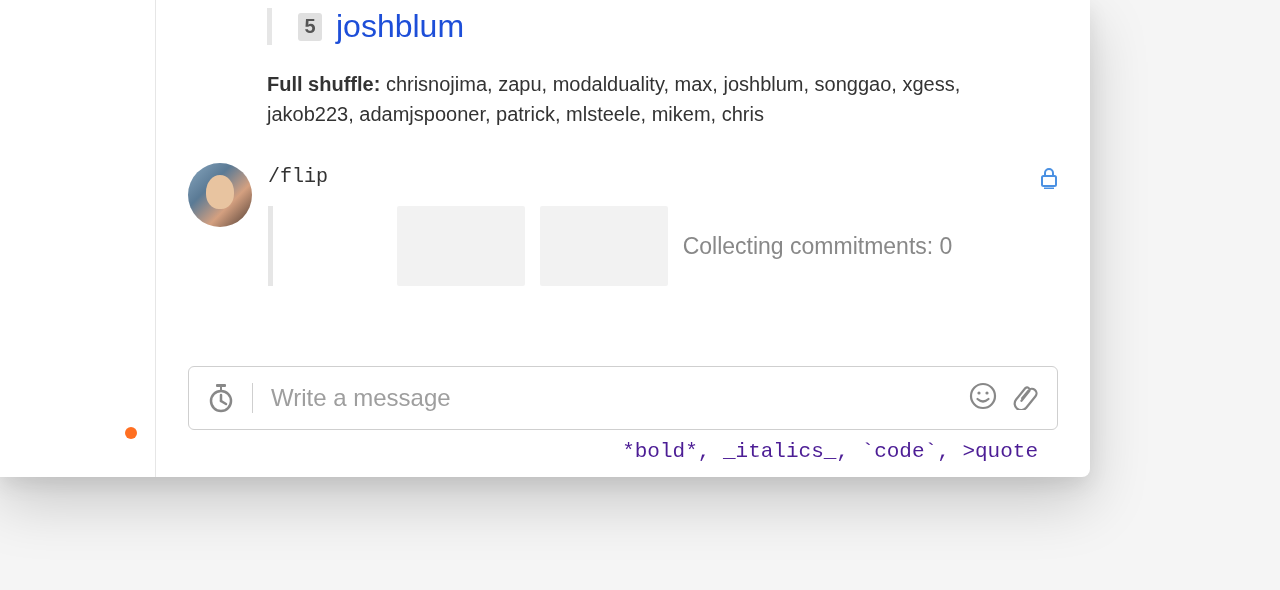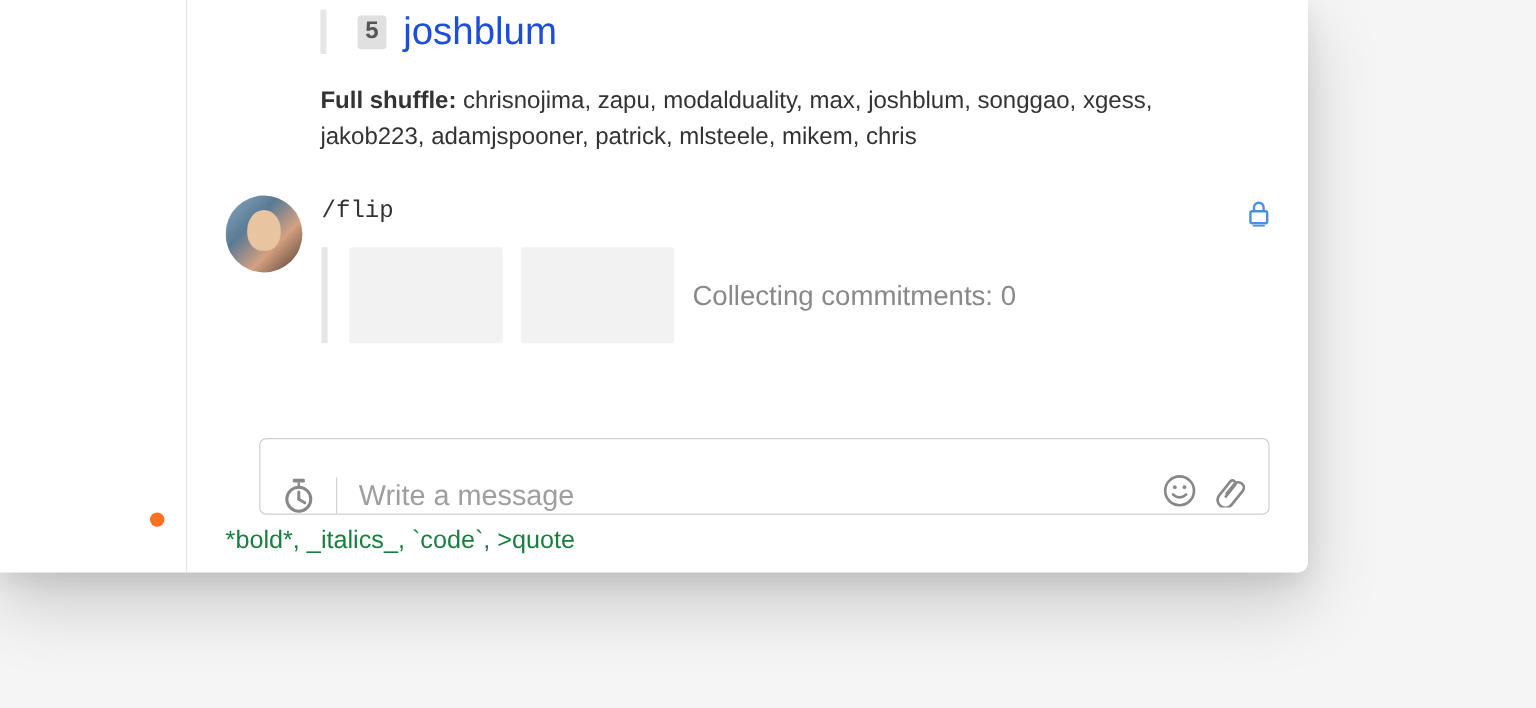--- a/index.html
+++ b/index.html
@@ -145,42 +145,42 @@
       margin-top: 2px;
       font-family: Liberation Mono, monospace;
     }
     .flip-result {
       margin-top: 18px;
       border-left: 5px solid #e6e6e6;
       padding-left: 18px;
       display: flex;
       align-items: center;
       gap: 15px;
+      justify-content: center;
     }
     .flip-placeholder {
       width: 128px;
       height: 80px;
       background: #f2f2f2;
       border-radius: 2px;
     }
     .flip-status {
       font-size: 23px;
       color: #888;
     }
     .composer-area {
       padding-bottom: 14px;
       padding-top: 44px;
     }
     .composer {
       display: flex;
       border: 1px solid #cfcfcf;
       border-radius: 6px;
       height: 64px;
-      align-items: flex-end;
-      margin-left: 28px;
+      align-items: center;
     }
     .composer-timer {
       width: 64px;
       border-right: 1px solid #cfcfcf;
       display: flex;
       align-items: center;
       justify-content: center;
       color: #888;
     }
     .composer-input {
@@ -199,24 +199,26 @@
       display: flex;
       align-items: center;
       gap: 14px;
       padding-right: 18px;
       color: #888;
     }
     .composer-icon {
       cursor: pointer;
     }
     .format-hint {
+      text-align: right;
       font-size: 21px;
-      color: #15803d;
+      color: #4c1d95;
       margin-top: 10px;
       padding-right: 20px;
+      font-family: Liberation Mono, monospace;
     }
   </style>
 </head>
 <body>
 
 <div class="app-container">
   <div class="sidebar">
     <div class="orange-dot"></div>
   </div>
 

